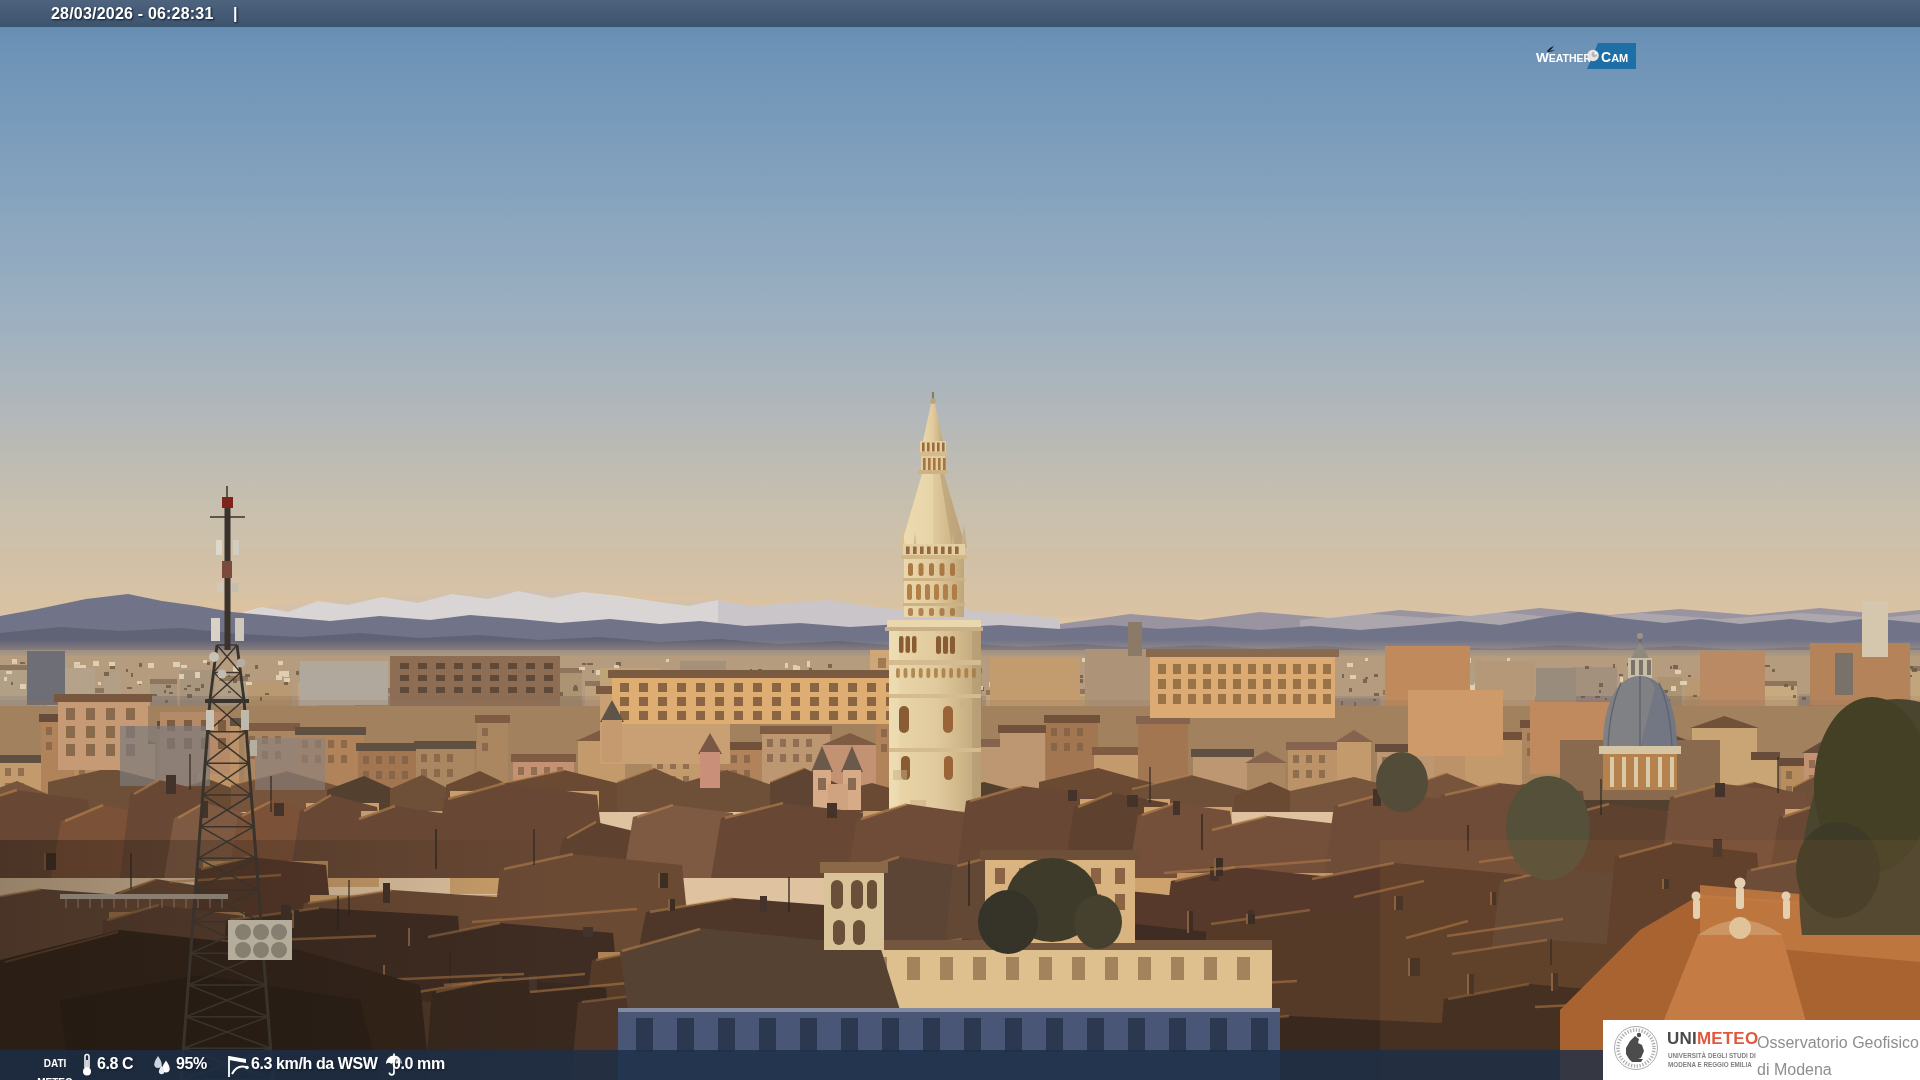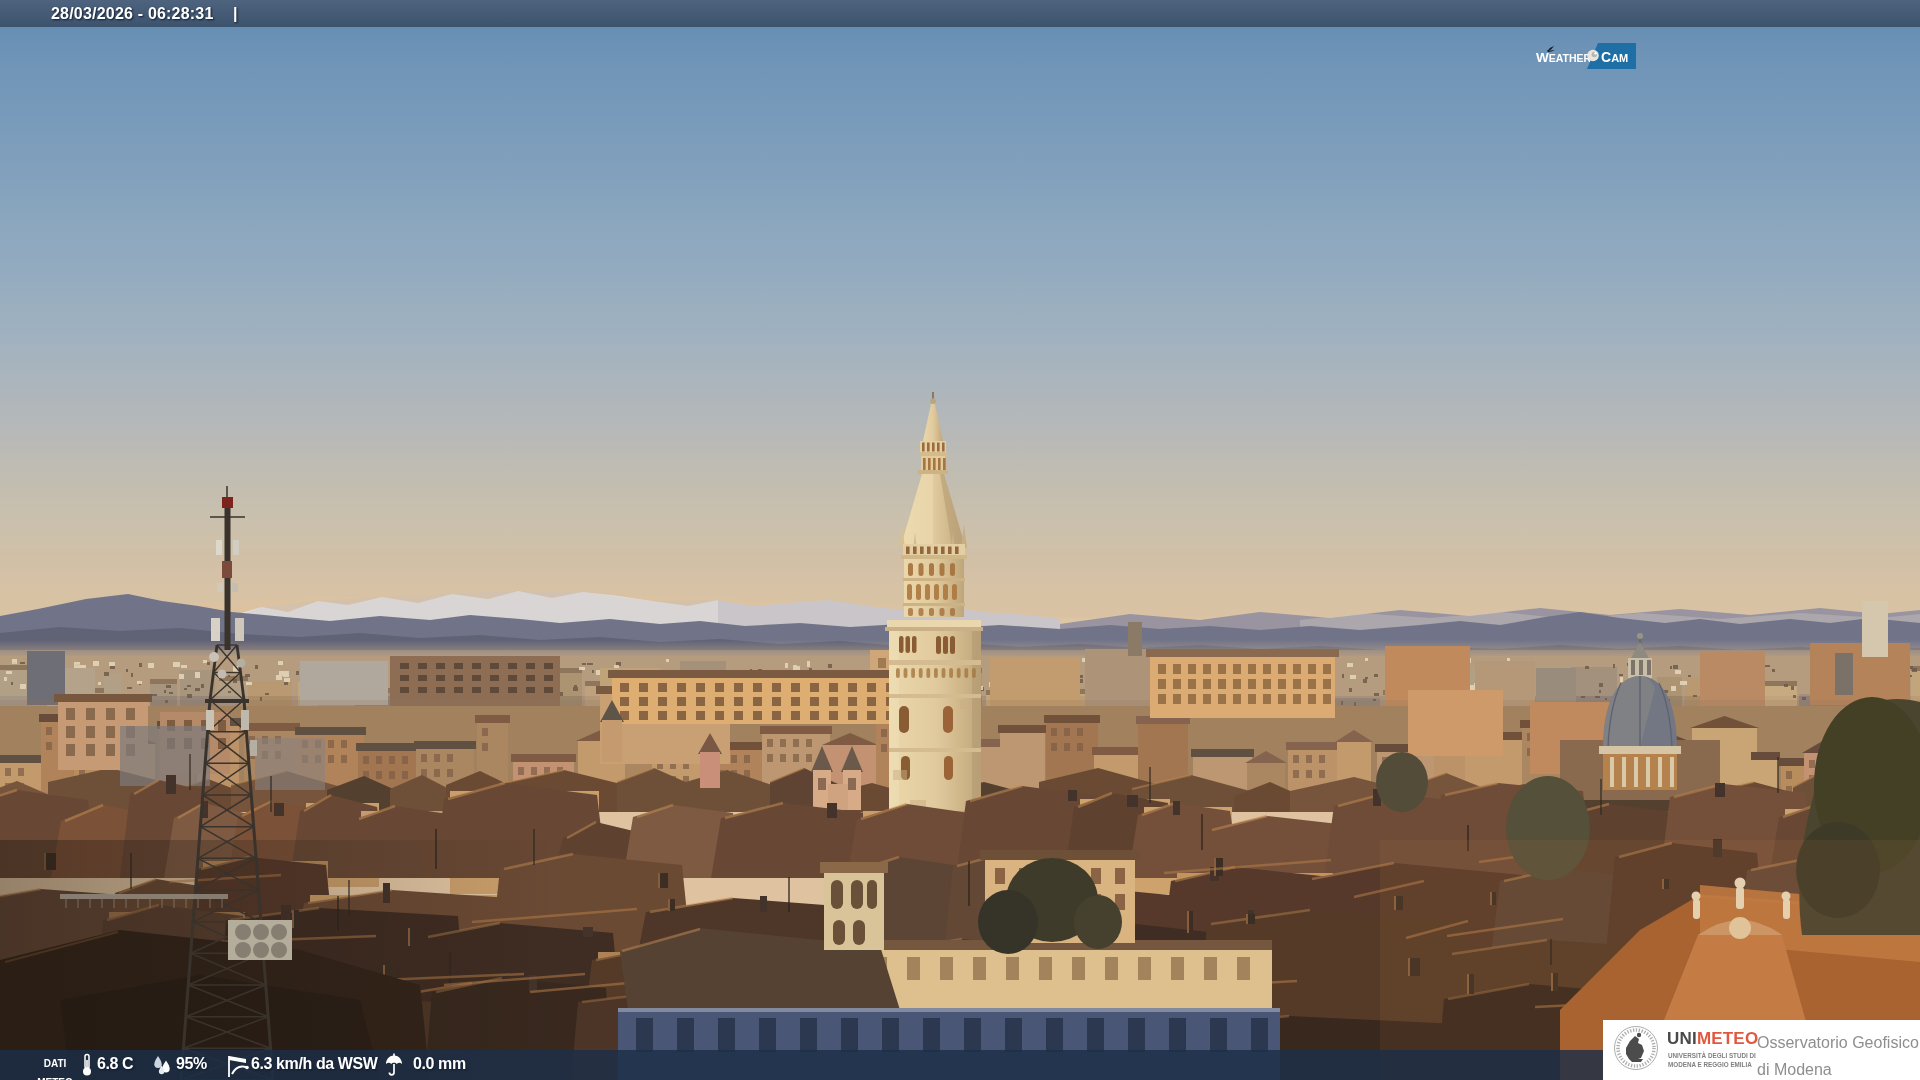--- a/index.html
+++ b/index.html
@@ -1908,21 +1908,21 @@
           <path d="M2,3 L2,24" stroke="#fff" stroke-width="1.8"></path>
           <path d="M5,21 C9,13.5 14.5,12.5 20,14.5" stroke="#fff" stroke-width="2" fill="none"></path>
           <circle cx="20" cy="14.5" r="1.8" fill="#fff"></circle>
         </svg></span>
   <span class="bval" style="left:251px">6.3 km/h da WSW</span>
   <span class="icon" style="left:384px;top:3px"><svg width="20" height="24" viewBox="0 0 20 24">
           <path d="M10,2.5 C4.6,2.5 2,7.2 2,11 C3.8,9.2 5.6,9.2 7.3,11 C8.2,9.2 11.8,9.2 12.7,11 C14.4,9.2 16.2,9.2 18,11 C18,7.2 15.4,2.5 10,2.5 Z" fill="#fff"></path>
           <path d="M10,11 L10,19.5 a2.3,2.3 0 0 1 -4.6,0" stroke="#fff" stroke-width="1.7" fill="none"></path>
           <path d="M10,0.5 L10,3.5" stroke="#fff" stroke-width="1.7"></path>
         </svg></span>
-  <span class="bval" style="left:413px">0.0 mm</span>
+  <span class="bval" style="left:392px">0.0 mm</span>
 </div>
 
 <div class="logobox">
   <svg width="46" height="48" viewBox="0 0 46 48" style="position:absolute;left:10px;top:4px">
     <circle cx="23" cy="24" r="21.5" fill="#fff" stroke="#888" stroke-width="0.7"></circle>
     <circle cx="23" cy="24" r="18" fill="none" stroke="#999" stroke-width="3.5" stroke-dasharray="1.3,1.6" opacity="0.8"></circle>
     <circle cx="23" cy="24" r="14.5" fill="#fff"></circle>
     <g fill="#4c4c4c">
       <path d="M22,12 l4,3 -1,4 4,2 2,6 -3,7 -6,2 -6,-1 -3,-5 0,-6 4,-7 z"></path>
       <path d="M16,35 l3,3 9,0 2,-3 z"></path>

